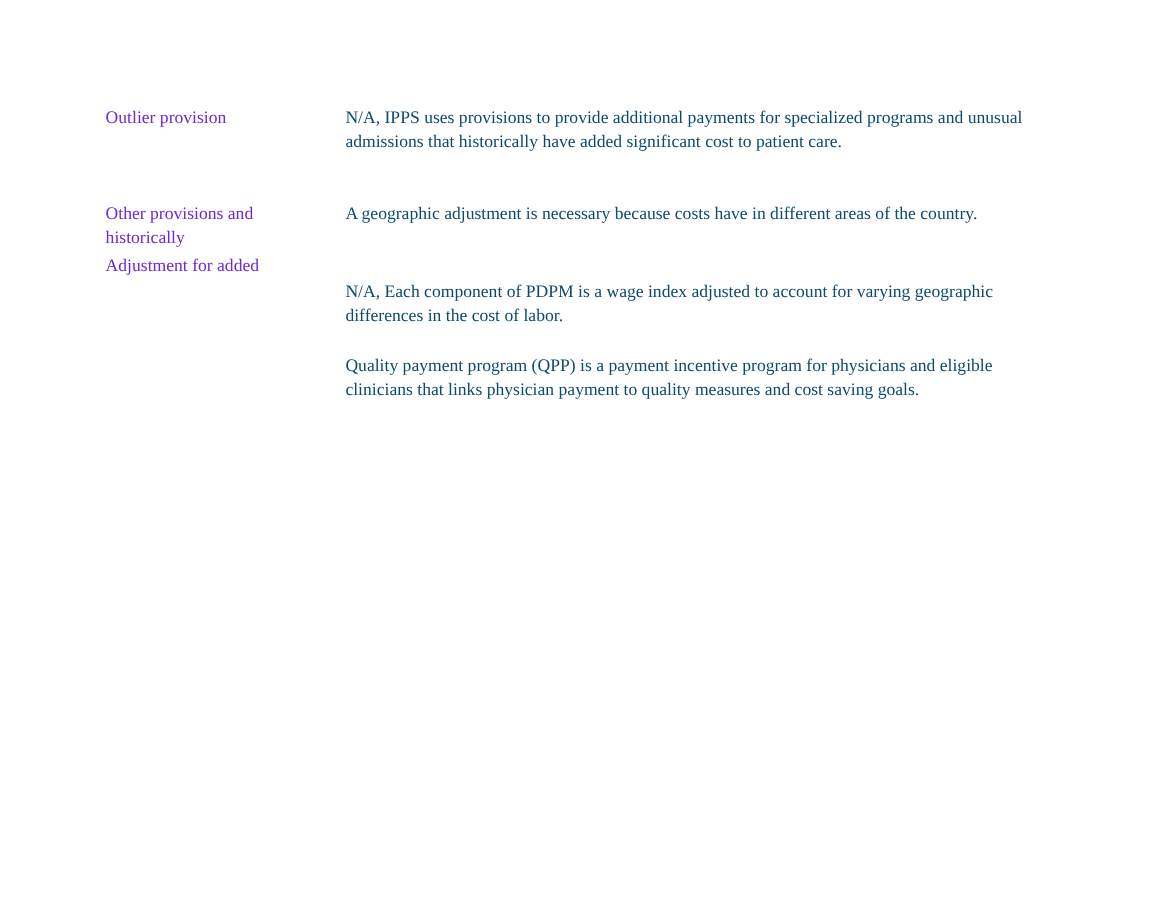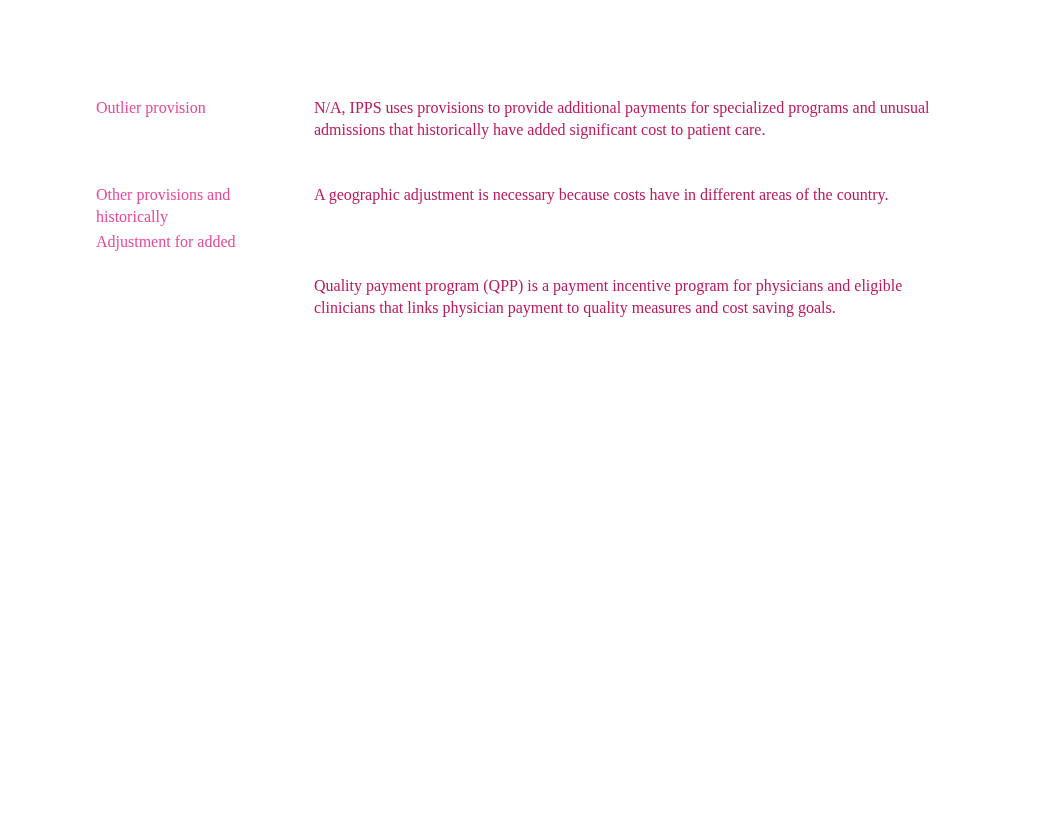--- a/index.html
+++ b/index.html
@@ -25,25 +25,25 @@
       width: 100%;
       border-collapse: collapse;
       table-layout: fixed;
     }
     td {
       vertical-align: top;
       padding-bottom: 2px;
     }
     td.label-col {
       width: 218px;
-      color: #ec4899;
+      color: #6d28d9;
       padding-right: 10px;
     }
     td.desc-col {
-      color: #be185d;
+      color: #0c4a6e;
     }
     .spacer-small {
       height: 20px;
     }
     .spacer-medium {
       height: 40px;
     }
   </style>
 </head>
 <body>
@@ -60,20 +60,24 @@
         </tr>
       <tr>
         <td class="label-col">Other provisions and historically</td>
         <td class="desc-col">A geographic adjustment is necessary because costs have in different areas of the country.</td>
       </tr>
       <tr>
         <td class="label-col">Adjustment for added</td>
         <td class="desc-col"></td>
       </tr>
       <tr>
+        <td class="label-col"></td>
+        <td class="desc-col">N/A, Each component of PDPM is a wage index adjusted to account for varying geographic differences in the cost of labor.</td>
+      </tr>
+      <tr>
           <td colspan="2" class="spacer-small"></td>
         </tr>
       <tr>
         <td class="label-col"></td>
         <td class="desc-col">Quality payment program (QPP) is a payment incentive program for physicians and eligible clinicians that links physician payment to quality measures and cost saving goals.</td>
       </tr>
     </tbody>
   </table>
 </div>
 

